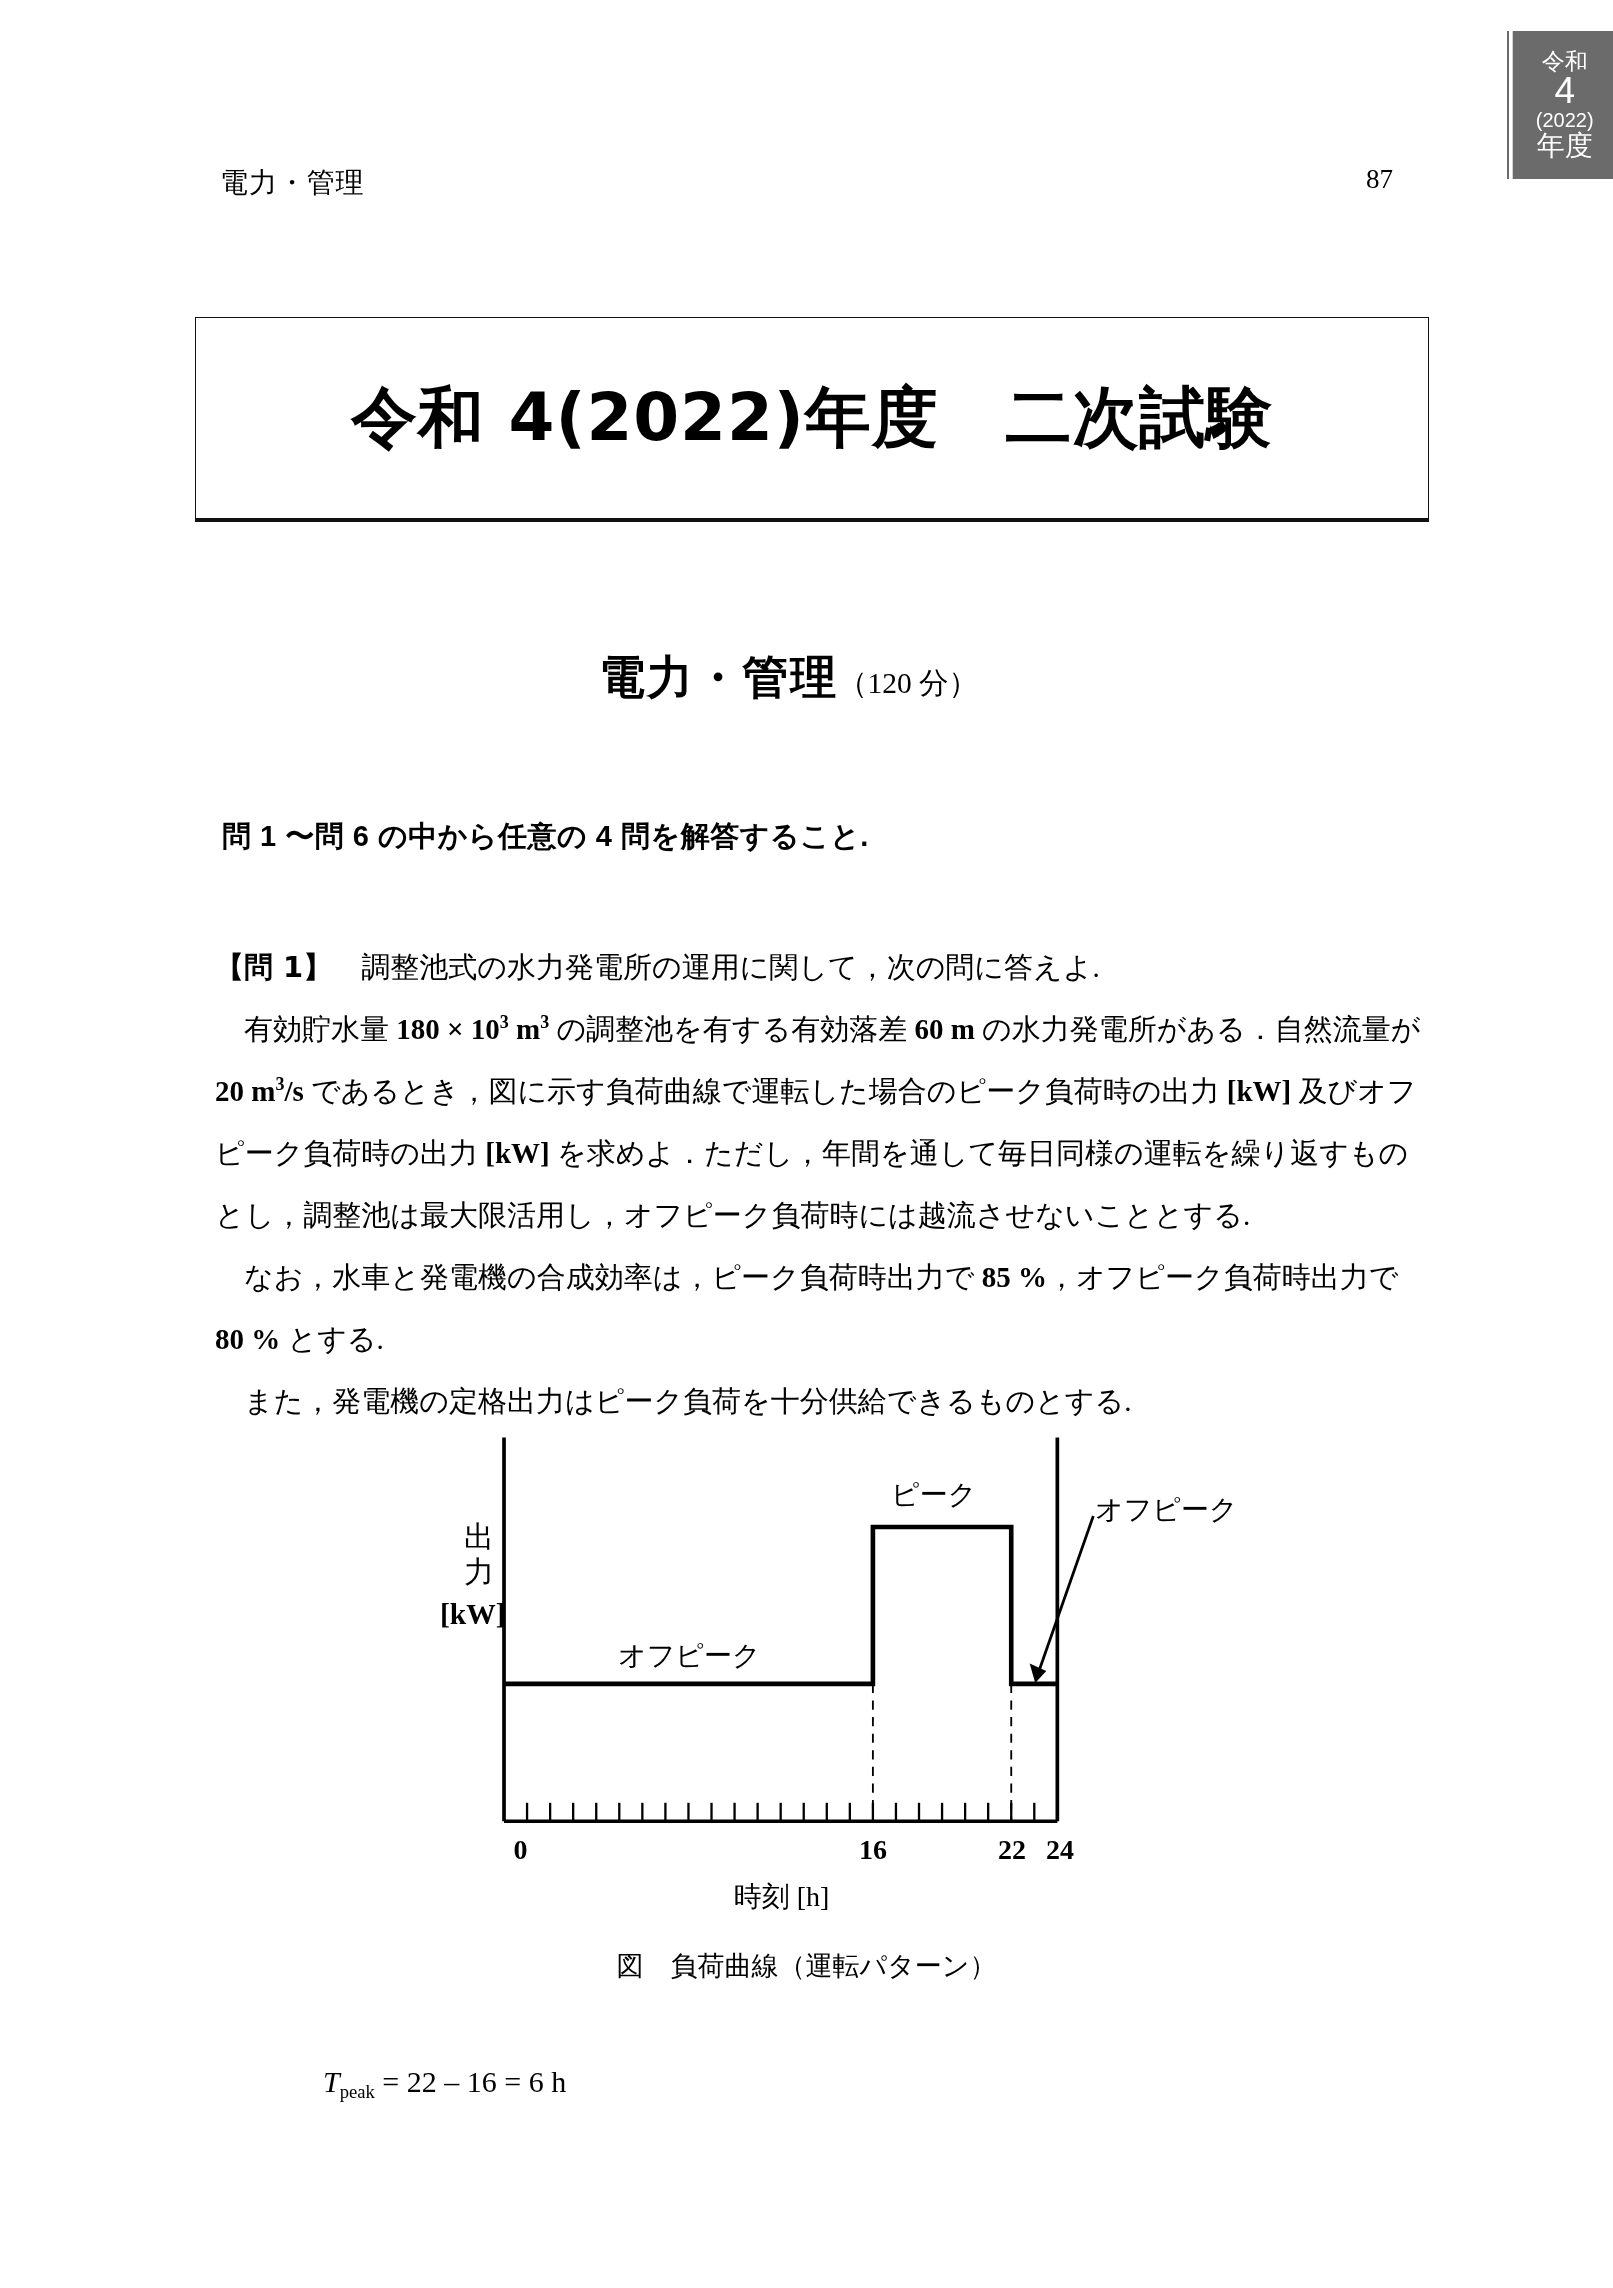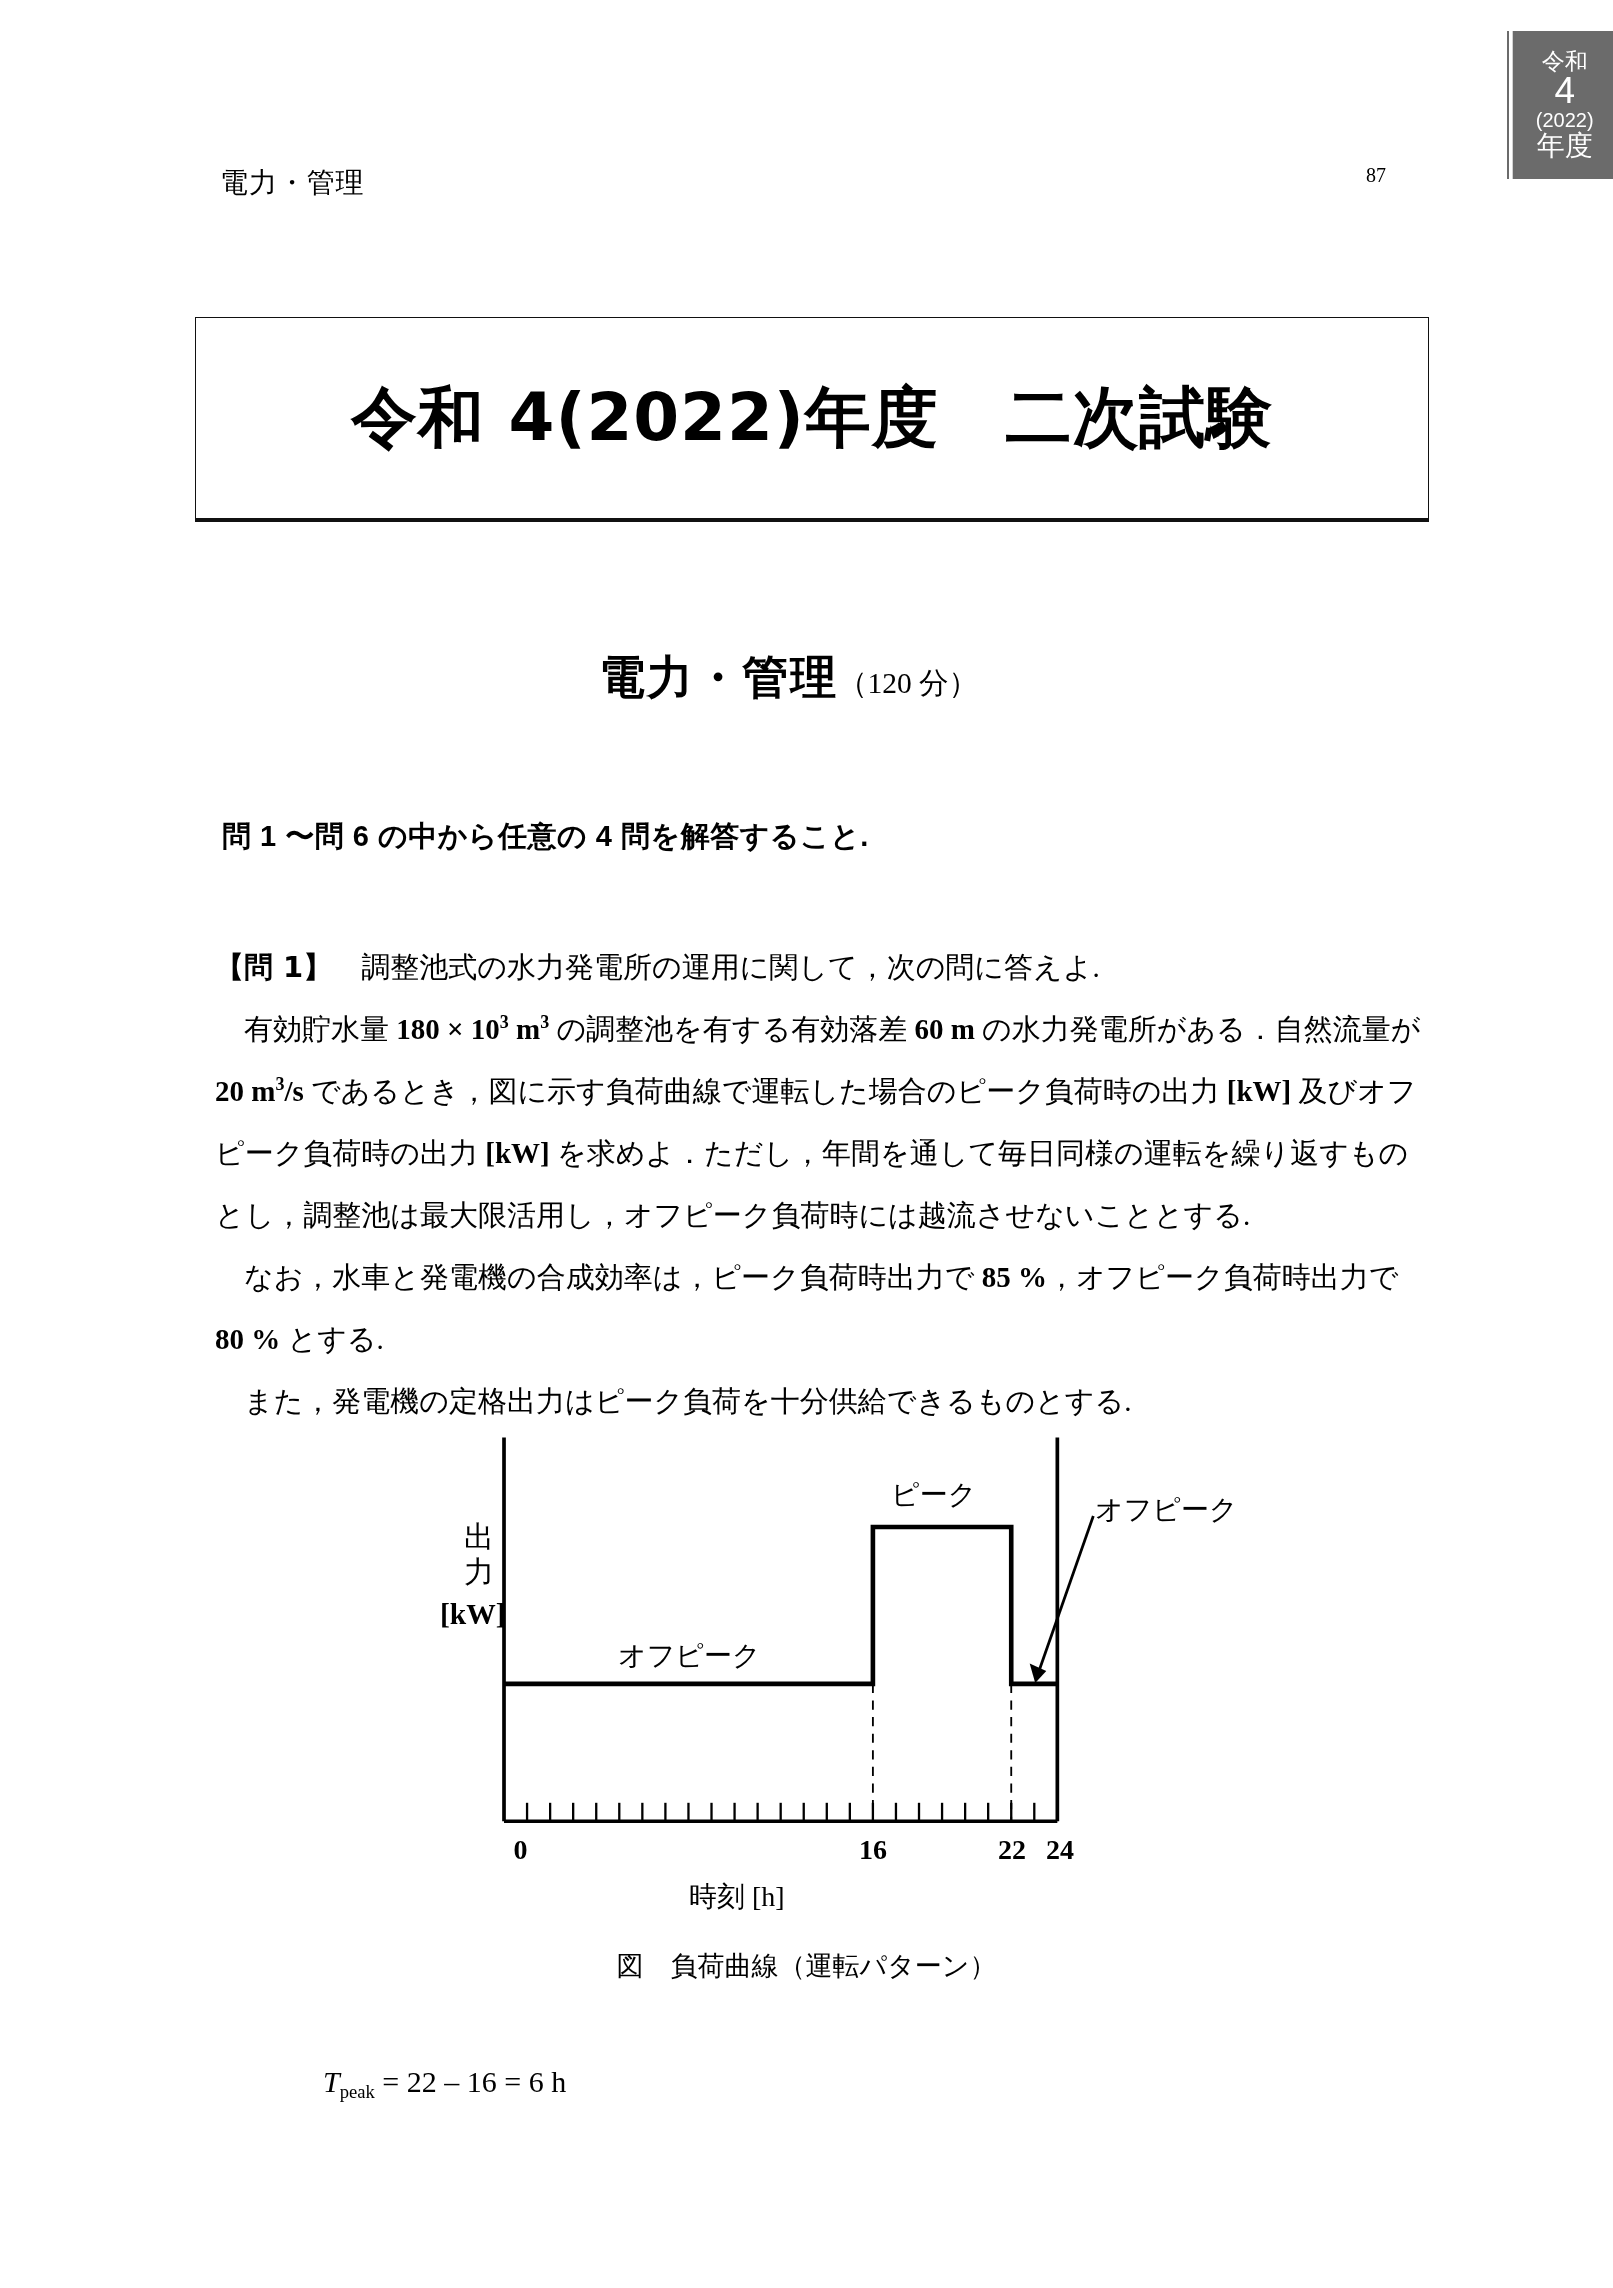--- a/index.html
+++ b/index.html
@@ -46,21 +46,21 @@
     position: absolute;
     top: 164px;
     left: 220px;
     font-size: 28px;
     letter-spacing: 0.9px;
   }
   .pagenum {
     position: absolute;
     top: 164px;
     left: 1366px;
-    font-size: 20px;
+    font-size: 27px;
   }
 
   
   .title-box {
     position: absolute;
     top: 317px;
     left: 195px;
     width: 1234px;
     height: 205px;
     border: 1.8px solid #111111;
@@ -259,21 +259,21 @@
 
   <div style="position:absolute; left:618px; top:216px; font-size:28px;">オフピーク</div>
   <div style="position:absolute; left:891px; top:55px; font-size:28px;">ピーク</div>
   <div style="position:absolute; left:1095px; top:70px; font-size:28px;">オフピーク</div>
 
   <div style="position:absolute; left:504px; top:413px; width:33px; text-align:center; font-size:28px; font-weight:bold;">0</div>
   <div style="position:absolute; left:849px; top:413px; width:48px; text-align:center; font-size:28px; font-weight:bold;">16</div>
   <div style="position:absolute; left:988px; top:413px; width:48px; text-align:center; font-size:28px; font-weight:bold;">22</div>
   <div style="position:absolute; left:1036px; top:413px; width:48px; text-align:center; font-size:28px; font-weight:bold;">24</div>
 
-  <div style="position:absolute; left:689px; top:457px; width:185px; font-size:28px;">時刻 [h]</div>
+  <div style="position:absolute; left:689px; top:457px; width:185px; text-align:center; font-size:28px;">時刻 [h]</div>
 </div>
 
 <div class="fig-caption">図　負荷曲線（運転パターン）</div>
 
 <div class="answer-block">
 </div>
 
 <div class="eq"><span class="mi">T</span><sub class="sb">peak</sub><span> = 22 – 16 = 6 h</span></div>
 
 

